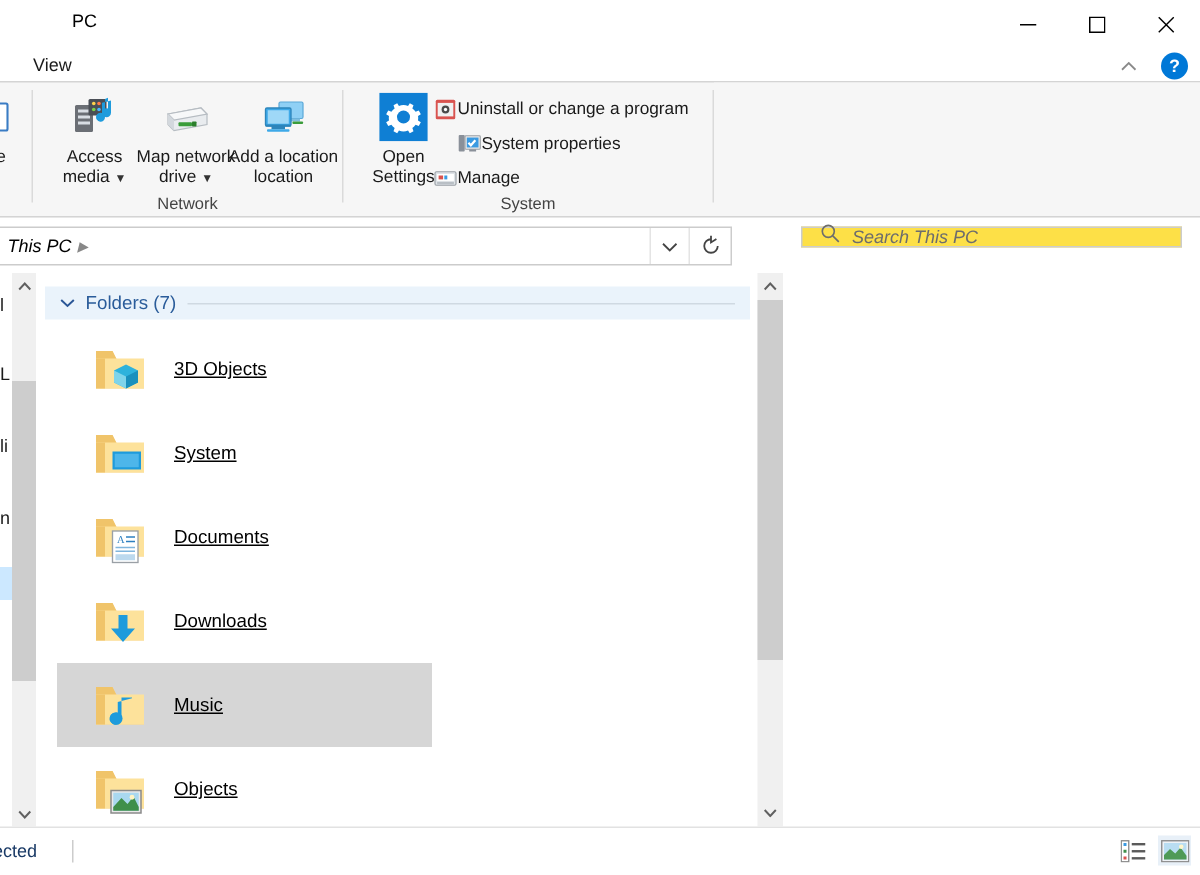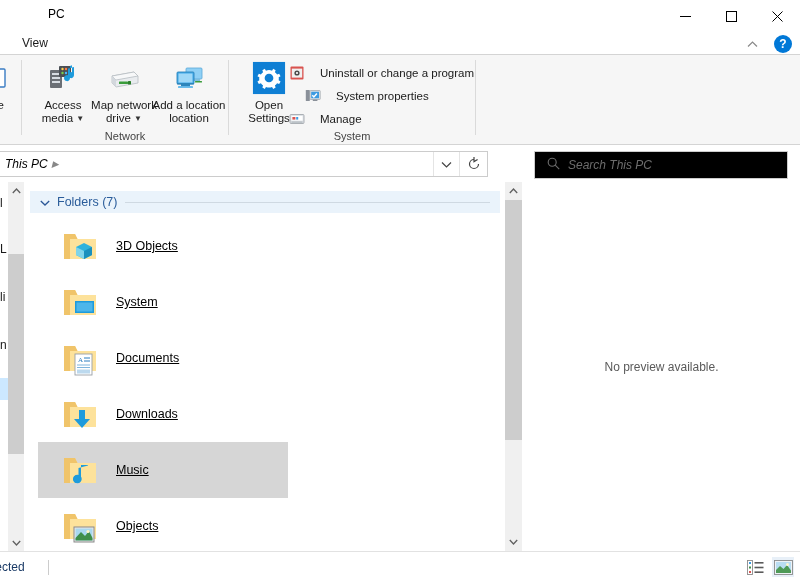--- a/index.html
+++ b/index.html
@@ -82,21 +82,21 @@
     display: flex; align-items: center; justify-content: center;
   }
   .rbtn-big .lbl {
     margin-top: 4px; font-size: 11.5px; color: #1a1a1a;
     text-align: center; line-height: 13px; width: 78px;
   }
   .caret-dn { display: inline-block; font-size: 8px; color: #333; vertical-align: middle; }
 
   .rbtn-small {
     position: absolute; height: 20px;
-    display: flex; align-items: center; gap: 15px;
+    display: flex; align-items: center; gap: 0;
   }
   .rbtn-small .si { width: 16px; height: 16px; flex: 0 0 16px; }
   .rbtn-small .sl { font-size: 11.5px; color: #1a1a1a; white-space: nowrap; }
 
   
   .addressrow {
     position: absolute; left: 0; top: 146px; width: 800px; height: 36px;
     background: #ffffff;
     font-style: italic;
   }
@@ -113,22 +113,22 @@
     position: absolute; right: 28px; top: 0; width: 26px; height: 24px;
     display: flex; align-items: center; justify-content: center;
     border-left: 1px solid #e4e4e4;
   }
   .addr-refresh {
     position: absolute; right: 0; top: 0; width: 28px; height: 24px;
     display: flex; align-items: center; justify-content: center;
     border-left: 1px solid #e4e4e4;
   }
   .searchbox {
-    position: absolute; left: 534px; top: 5px; width: 254px; height: 28px;
-    border: 1px solid #cccccc; background: #000000;
+    position: absolute; left: 534px; top: 5px; width: 254px; height: 14px;
+    border: 1px solid #cccccc; background: #fde047;
     display: flex; align-items: center;
   }
   .search-ph { margin-left: 8px; font-size: 12px; color: #6d6d6d; }
 
   
   .body-area {
     position: absolute; left: 0; top: 182px; width: 800px; height: 369px;
     background: #ffffff;
   }
   
@@ -573,23 +573,20 @@
           </svg>
       </div>
       <div class="sb-thumb"></div>
       <div class="sb-dn">
         <svg width="9" height="6" viewBox="0 0 9 6">
             <polyline points="0.8,1 4.5,5 8.2,1" fill="none" stroke="#606060" stroke-width="1.3"></polyline>
           </svg>
       </div>
     </div>
 
-    <div class="preview">
-      <span class="preview-text">No preview available.</span>
-    </div>
   </div>
 
   <div class="statusbar">
     <span class="status-left">1 item selected</span>
     <span class="status-divider"></span>
     <div class="viewbtns">
       <div class="viewbtn">
         <svg width="17" height="15" viewBox="0 0 17 15">
           <rect x="0.5" y="0.5" width="5" height="14" fill="none" stroke="#8a8a8a" stroke-width="0.9"></rect>
           <rect x="2" y="2" width="2" height="2" fill="#3b9ae1"></rect>

